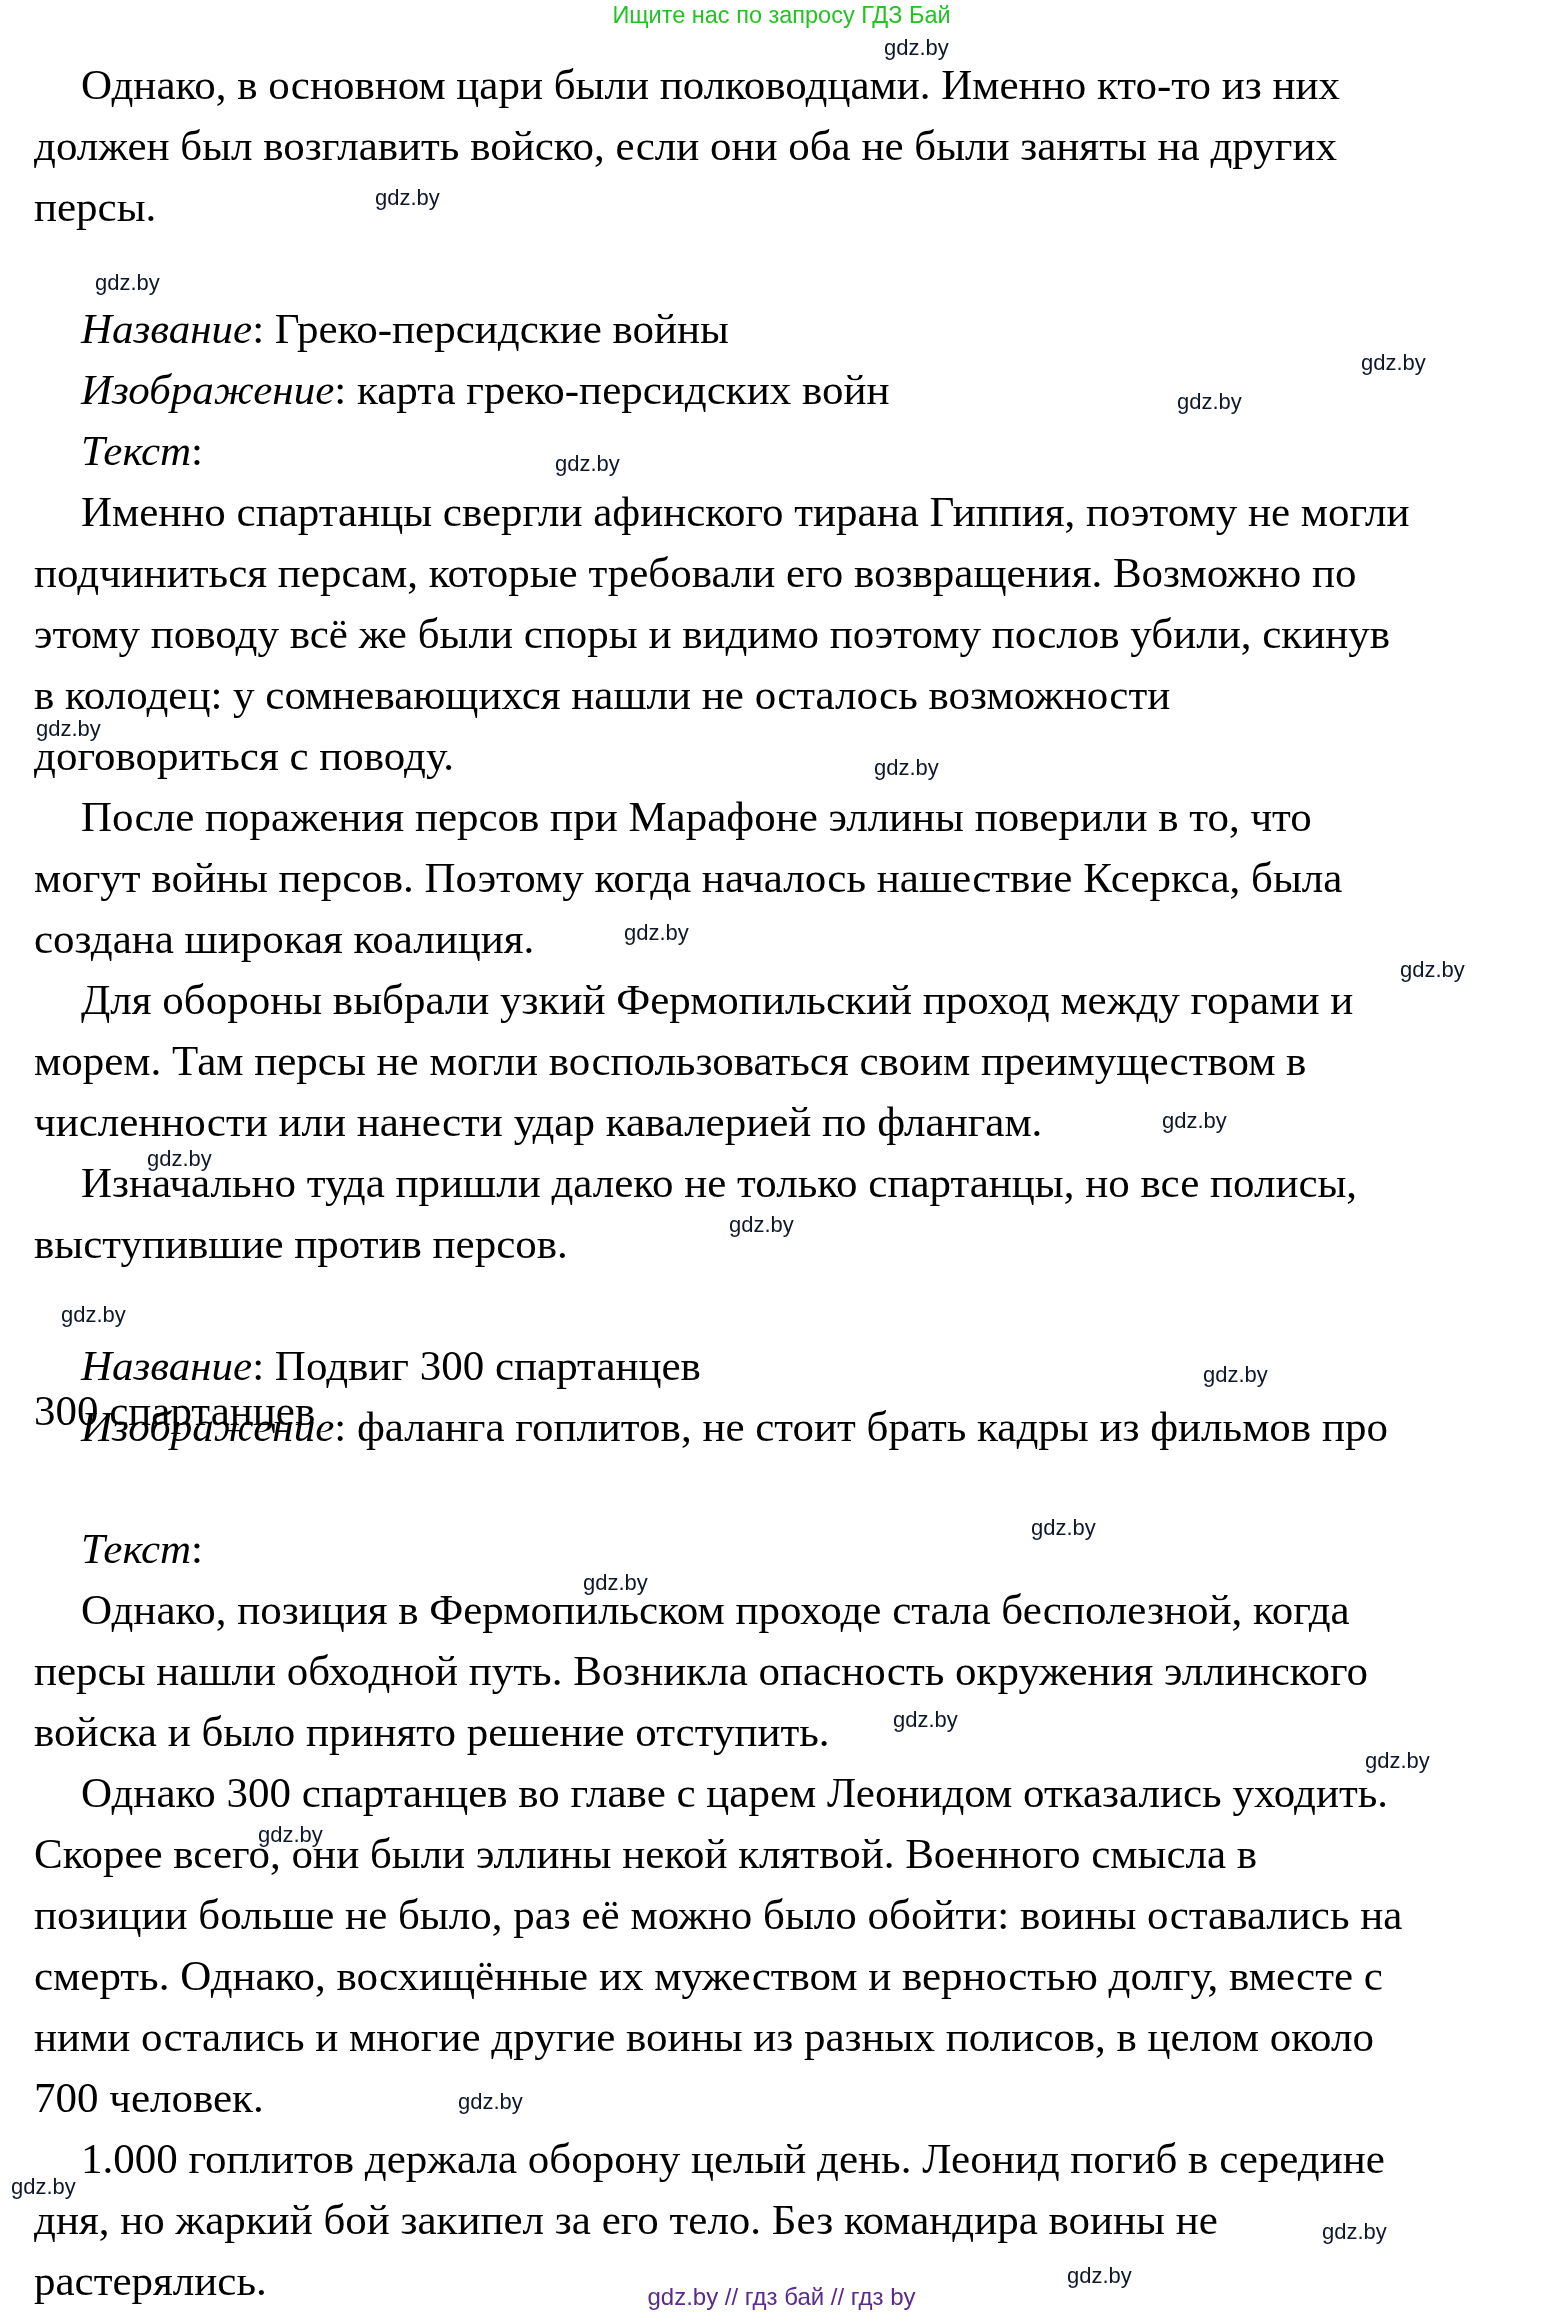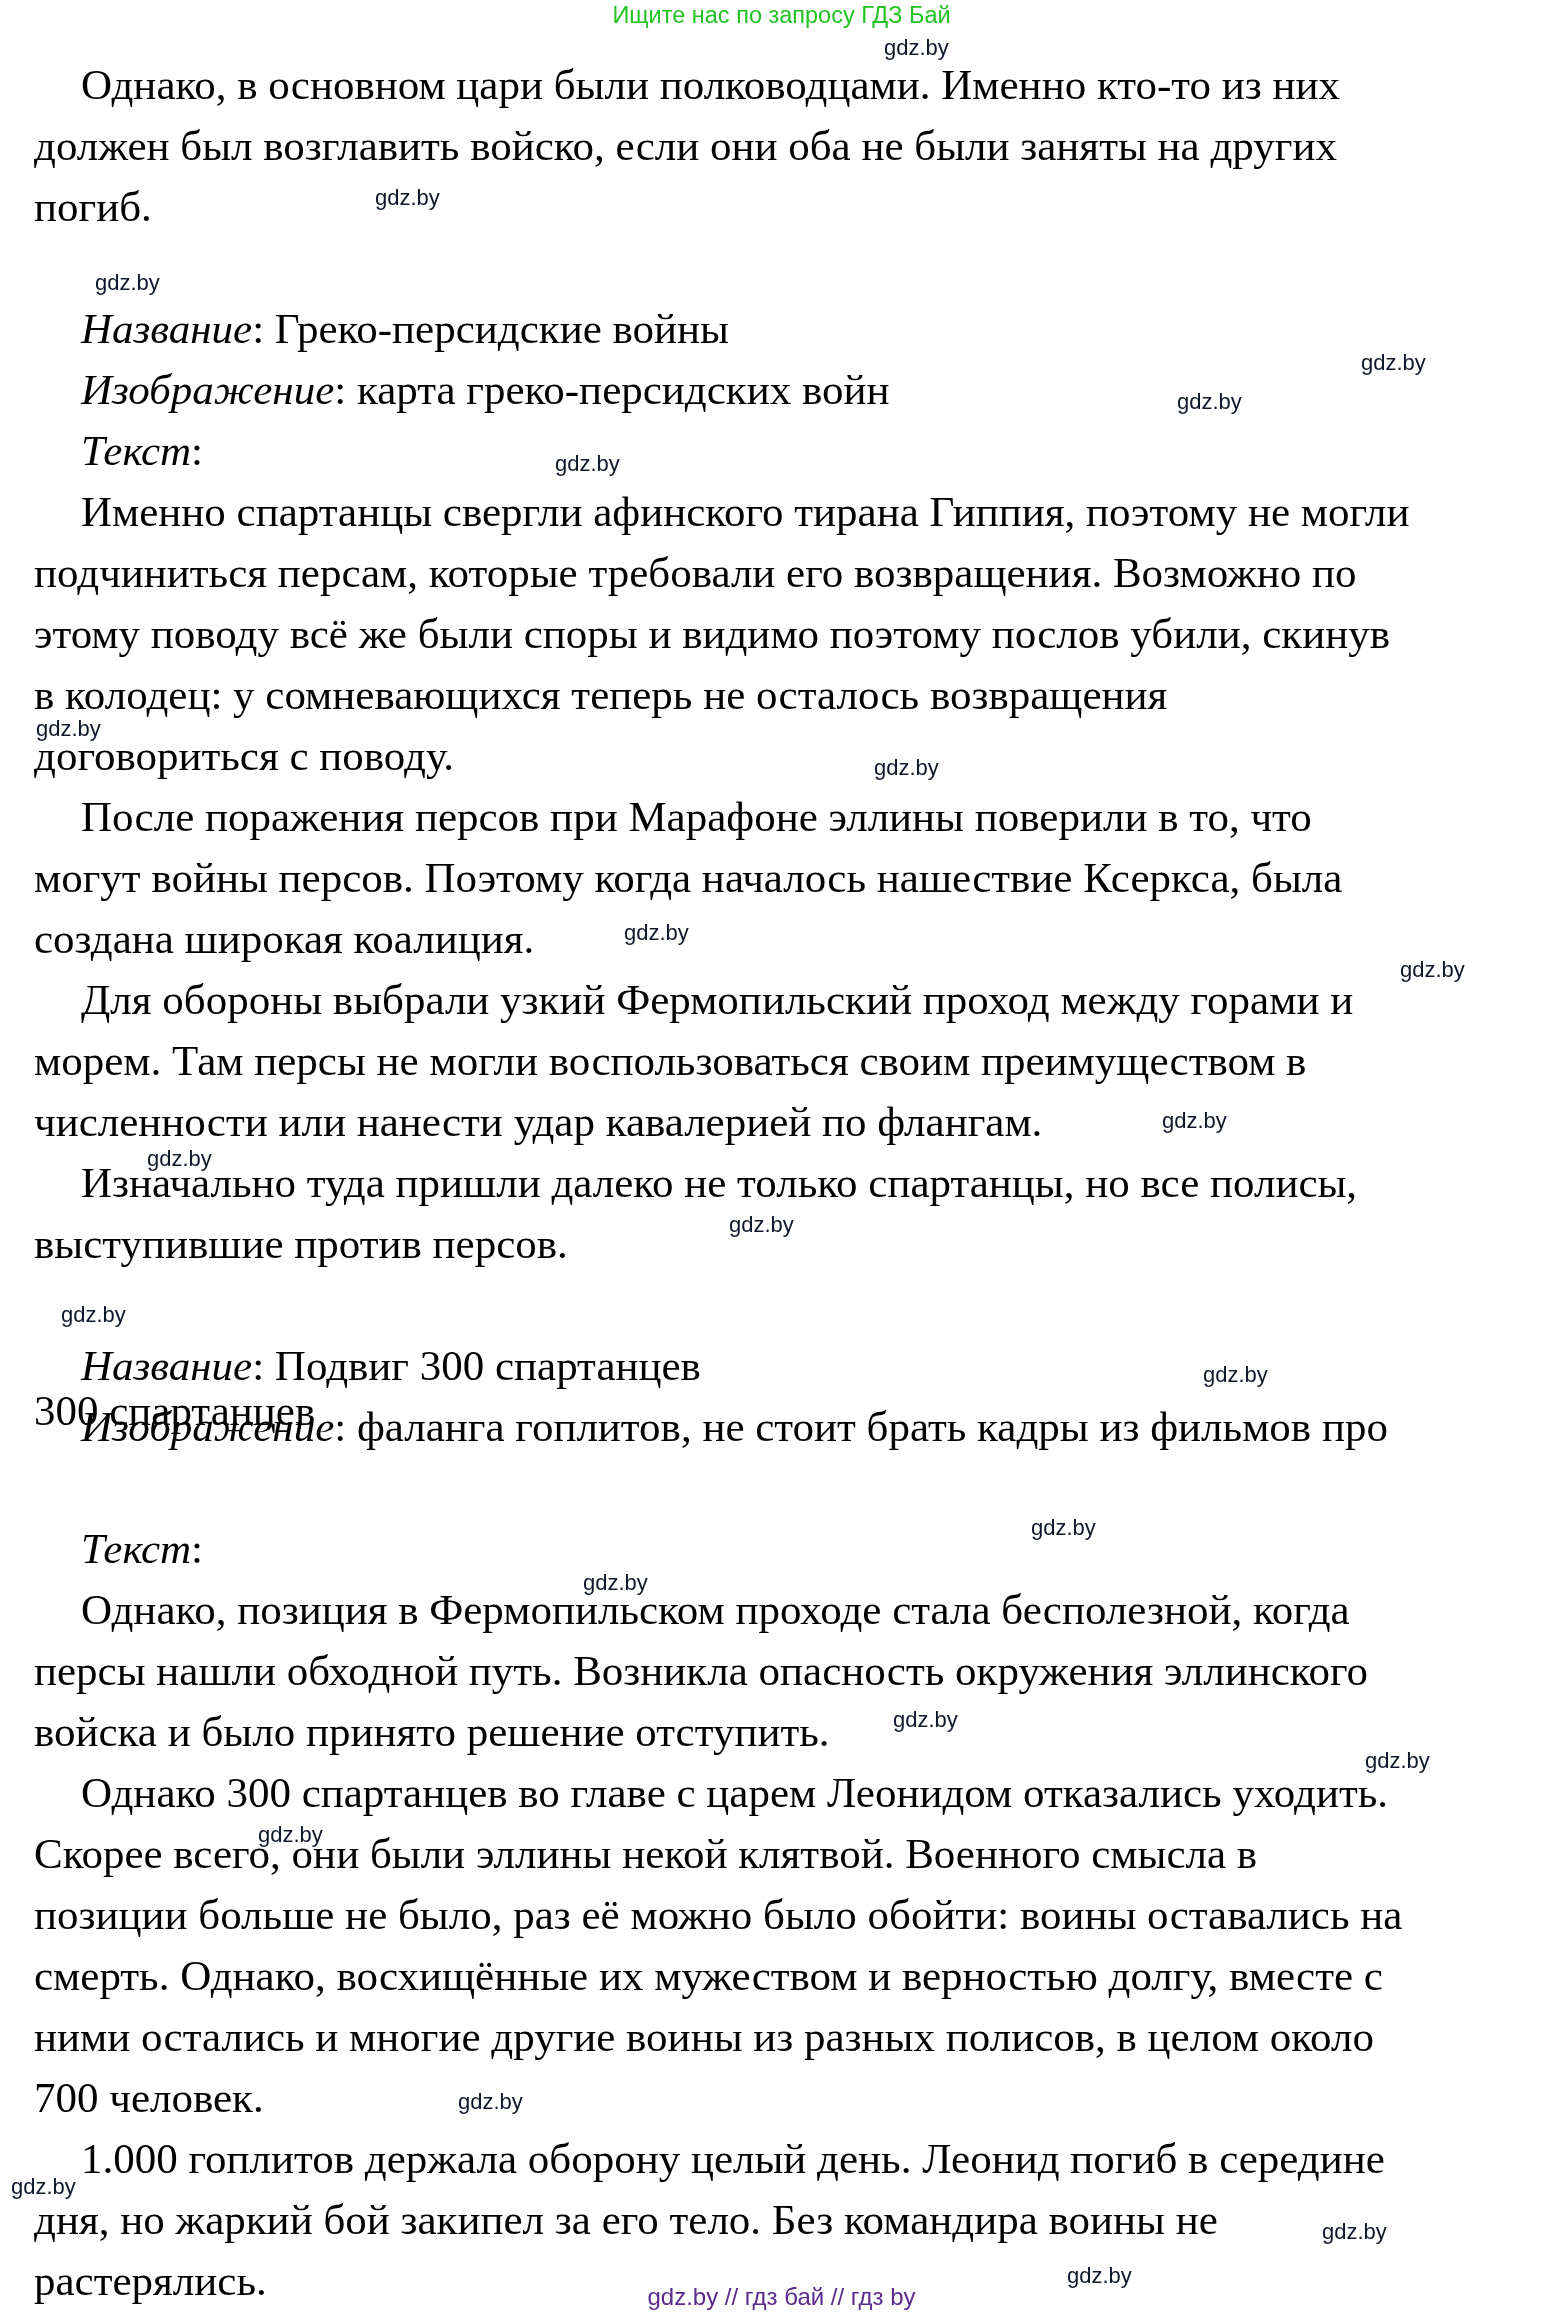--- a/index.html
+++ b/index.html
@@ -11,30 +11,30 @@
   .ind { left: 81px; }
   .lbl { font-style: italic; text-align: center; }
 </style>
 </head>
 <body>
 
 <div class="top-banner">Ищите нас по запросу ГДЗ Бай</div>
 
 <div class="line ind" style="top:54px">Однако, в основном цари были полководцами. Именно кто-то из них</div>
 <div class="line" style="top:115px">должен был возглавить войско, если они оба не были заняты на других</div>
-<div class="line" style="top:176px">погиб.</div>
+<div class="line" style="top:176px">персы.</div>
 
 <div class="line ind" style="top:298px"><span class="lbl">Название</span><span>: Греко-персидские войны</span></div>
 <div class="line ind" style="top:359px"><span class="lbl">Изображение</span><span>: карта греко-персидских войн</span></div>
 <div class="line ind" style="top:420px"><span class="lbl">Текст</span><span>:</span></div>
 
 <div class="line ind" style="top:481px">Именно спартанцы свергли афинского тирана Гиппия, поэтому не могли</div>
 <div class="line" style="top:542px">подчиниться персам, которые требовали его возвращения. Возможно по</div>
 <div class="line" style="top:603px">этому поводу всё же были споры и видимо поэтому послов убили, скинув</div>
-<div class="line" style="top:664px">в колодец: у сомневающихся теперь не осталось возвращения</div>
+<div class="line" style="top:664px">в колодец: у сомневающихся нашли не осталось возможности</div>
 <div class="line" style="top:725px">договориться с поводу.</div>
 <div class="line ind" style="top:786px">После поражения персов при Марафоне эллины поверили в то, что</div>
 <div class="line" style="top:847px">могут войны персов. Поэтому когда началось нашествие Ксеркса, была</div>
 <div class="line" style="top:908px">создана широкая коалиция.</div>
 <div class="line ind" style="top:969px">Для обороны выбрали узкий Фермопильский проход между горами и</div>
 <div class="line" style="top:1030px">морем. Там персы не могли воспользоваться своим преимуществом в</div>
 <div class="line" style="top:1091px">численности или нанести удар кавалерией по флангам.</div>
 <div class="line ind" style="top:1152px">Изначально туда пришли далеко не только спартанцы, но все полисы,</div>
 <div class="line" style="top:1213px">выступившие против персов.</div>
 

